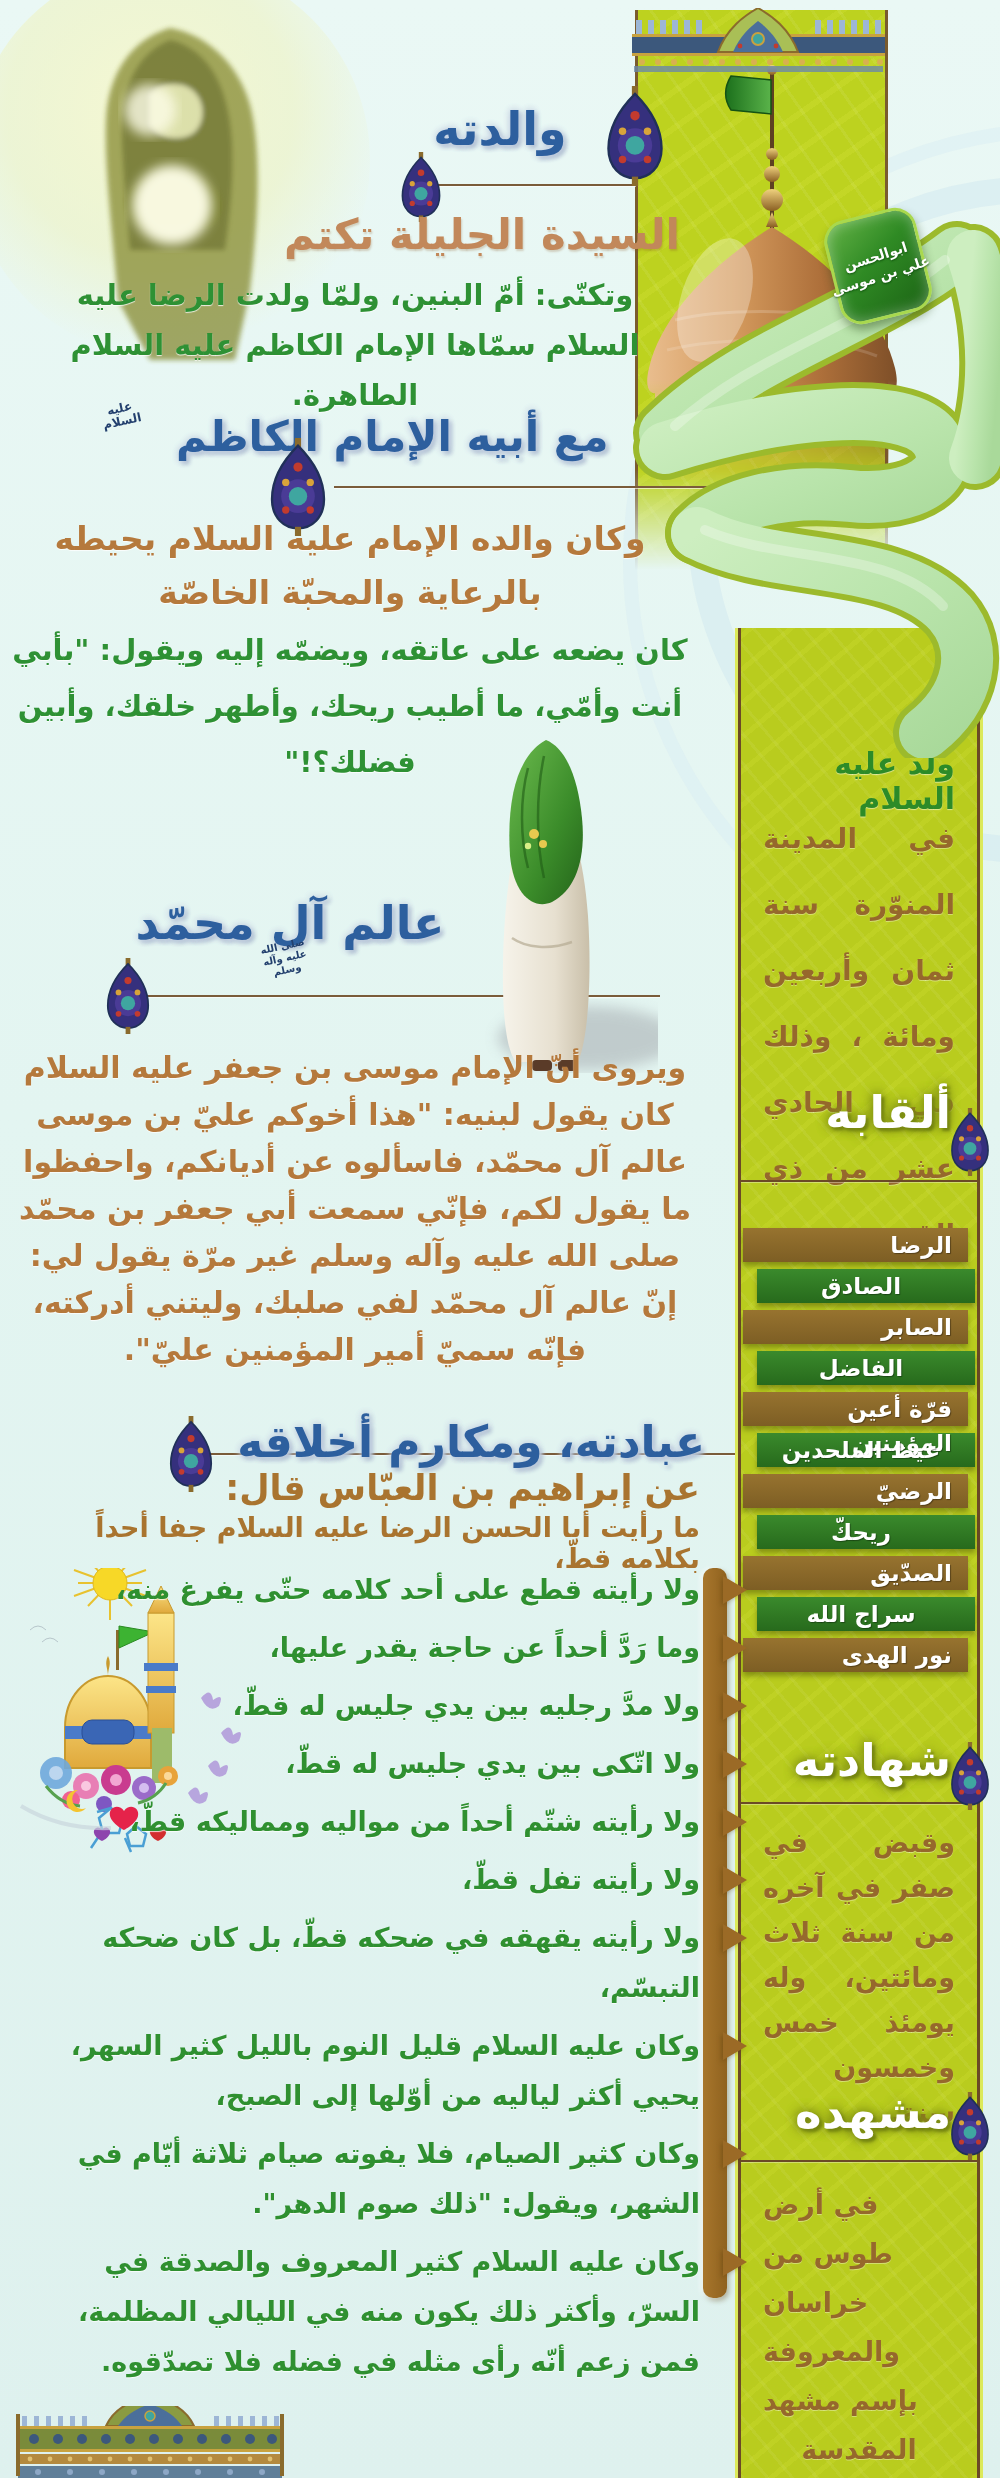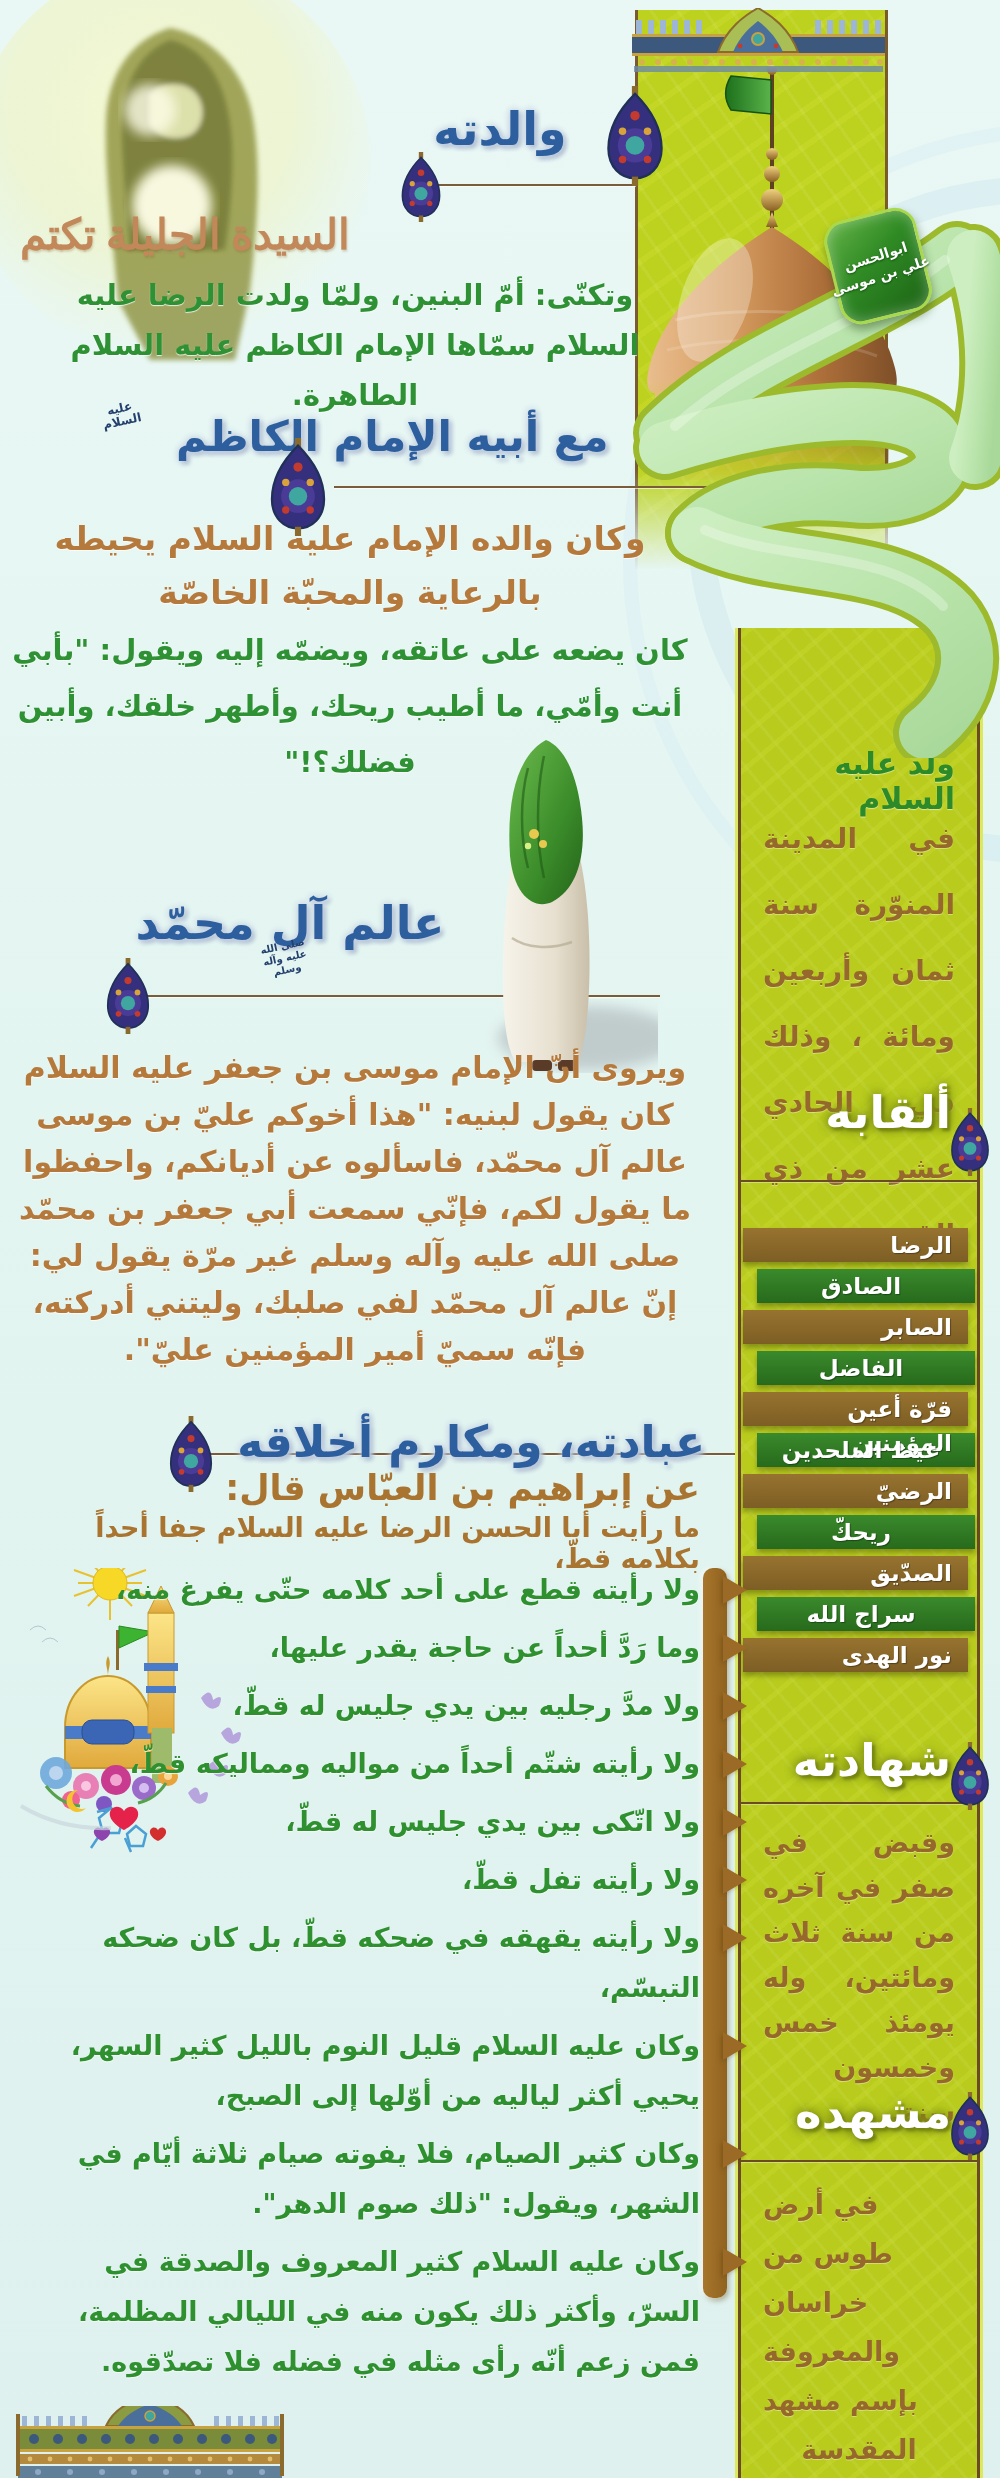--- a/index.html
+++ b/index.html
@@ -41,22 +41,22 @@
     text-shadow:0 0 7px #c9d5e4,0 0 7px #c9d5e4,3px 3px 4px #a3b3c9;}
   .h-mark{display:inline-block;font-size:12px;color:#23406e;font-weight:bold;
     transform:rotate(-12deg) translateY(-10px);margin-right:6px;line-height:13px;width:64px;
     text-shadow:none;vertical-align:top;}
 
   
   .p-green{position:absolute;z-index:5;color:#2e9134;font-weight:bold;text-align:center;
     text-shadow:0 1px 1px rgba(255,255,255,.8);}
   .p-brown{position:absolute;z-index:5;color:#b5793c;font-weight:bold;text-align:center;
     text-shadow:0 1px 1px rgba(255,255,255,.8);}
-  .subtitle{position:absolute;z-index:5;color:#c2885a;font-weight:bold;text-align:left;
-    text-shadow:1px 2px 2px rgba(140,90,40,.25);font-family:Liberation Serif, serif;}
+  .subtitle{position:absolute;z-index:5;color:#c2885a;font-weight:bold;text-align:right;
+    text-shadow:1px 2px 2px rgba(140,90,40,.25);}
 
   .narrator{position:absolute;z-index:5;color:#a9742f;font-weight:bold;text-align:right;}
   .opening{position:absolute;z-index:5;color:#a9742f;font-weight:bold;text-align:right;}
 
   
   .w-list{position:absolute;left:55px;top:1565px;width:645px;z-index:5;direction:rtl;}
   .w-item{position:relative;color:#2f9030;font-weight:bold;font-size:27px;line-height:50px;
     text-align:right;margin-bottom:8px;text-shadow:0 1px 1px rgba(255,255,255,.8);}
   .w-item::before{content:"";position:absolute;right:-47px;top:11px;
     border-top:14px solid transparent;border-bottom:14px solid transparent;
@@ -373,22 +373,22 @@
     </svg>
 
   <div class="narrator txt" style="top:1468px;left:200px;width:500px;font-size:35px;">عن إبراهيم بن العبّاس قال:</div>
   <div class="opening txt" style="top:1512px;left:60px;width:640px;font-size:27px;">ما رأيت أبا الحسن الرضا عليه السلام جفا أحداً بكلامه قطّ،</div>
 
   <div class="bracket-strip"></div>
   <div class="w-list">
       <div class="w-item">ولا رأيته قطع على أحد كلامه حتّى يفرغ منه،</div>
       <div class="w-item">وما رَدَّ أحداً عن حاجة يقدر عليها،</div>
       <div class="w-item">ولا مدَّ رجليه بين يدي جليس له قطّ،</div>
+      <div class="w-item">ولا اتّكى بين يدي جليس له قطّ،</div>
       <div class="w-item">ولا رأيته شتّم أحداً من مواليه ومماليكه قطّ،</div>
-      <div class="w-item">ولا اتّكى بين يدي جليس له قطّ،</div>
       <div class="w-item">ولا رأيته تفل قطّ،</div>
       <div class="w-item">ولا رأيته يقهقه في ضحكه قطّ، بل كان ضحكه التبسّم،</div>
       <div class="w-item">وكان عليه السلام قليل النوم بالليل كثير السهر، يحيي أكثر لياليه من أوّلها إلى الصبح،</div>
       <div class="w-item">وكان كثير الصيام، فلا يفوته صيام ثلاثة أيّام في الشهر، ويقول: "ذلك صوم الدهر".</div>
       <div class="w-item">وكان عليه السلام كثير المعروف والصدقة في السرّ، وأكثر ذلك يكون منه في الليالي المظلمة، فمن زعم أنّه رأى مثله في فضله فلا تصدّقوه.</div>
     </div>
 
   
   <svg class="shrine-svg" width="235" height="285" viewBox="0 0 235 285">
     <defs>

